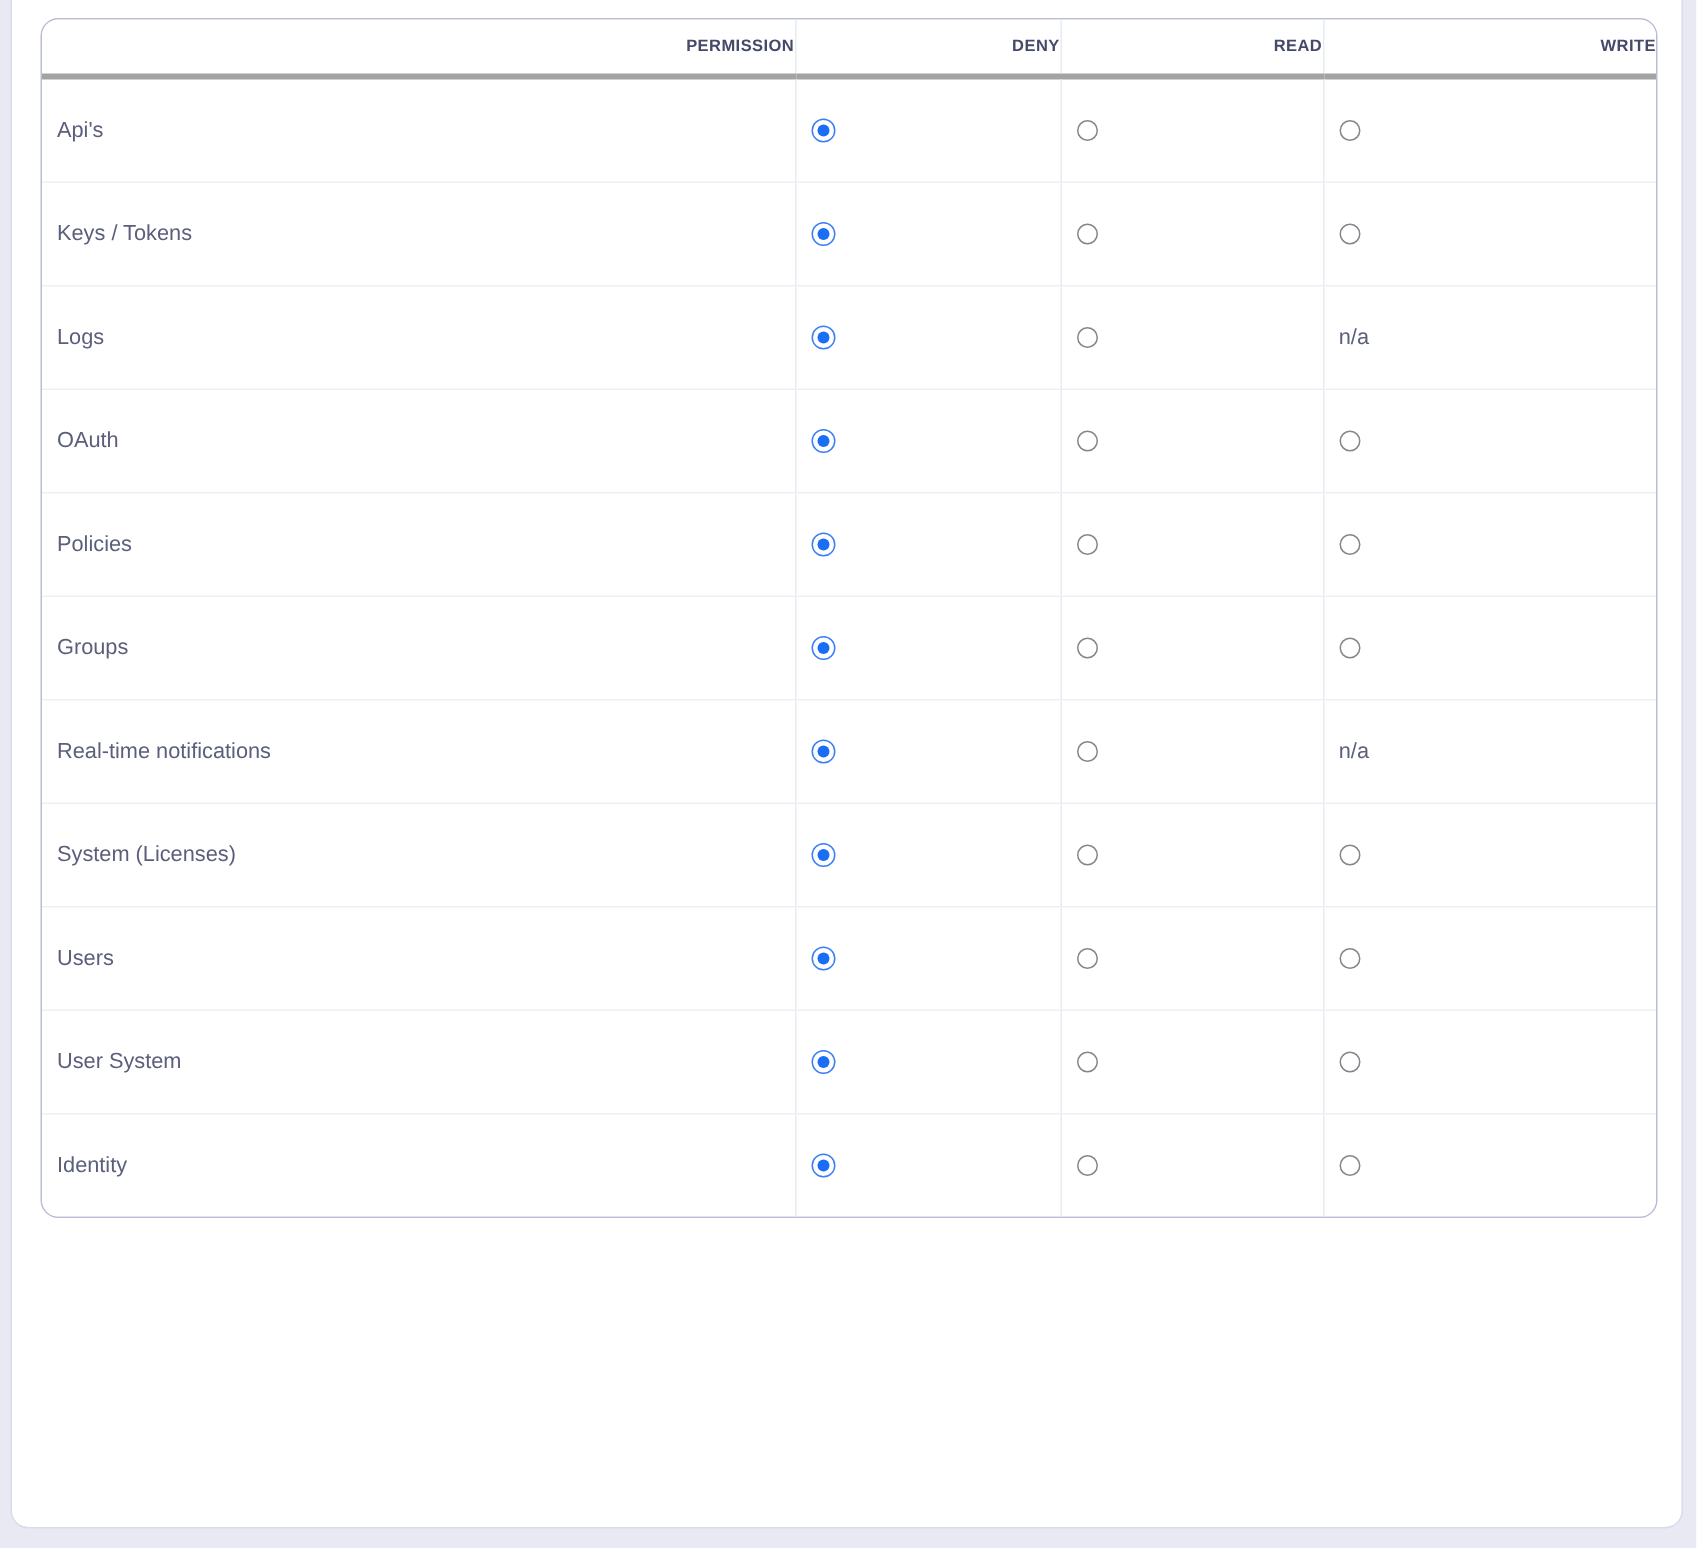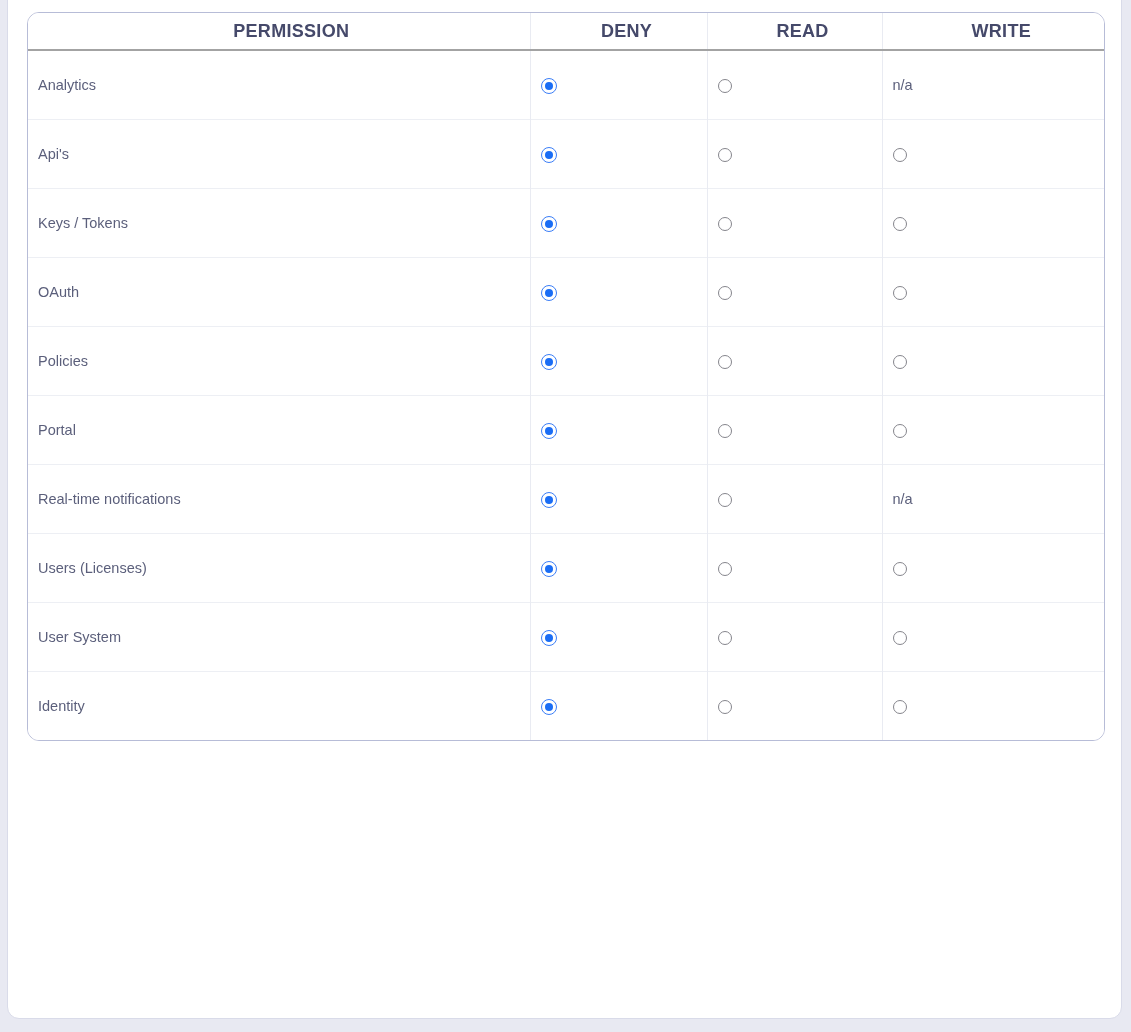--- a/index.html
+++ b/index.html
@@ -31,27 +31,27 @@
     border-radius: 12px;
     overflow: hidden;
   }
   table {
     width: 1076px;
     border-collapse: collapse;
     table-layout: fixed;
   }
   th {
     height: 36px;
-    font-size: 18px;
+    font-size: 11px;
     font-weight: 700;
     letter-spacing: 0.3px;
     color: #45496a;
-    text-align: center;
+    text-align: right;
     padding: 0 0 0 16px;
-    border-bottom: 2px solid #a3a3a3;
+    border-bottom: 4px solid #a3a3a3;
     background: #ffffff;
   }
   th.first { padding-left: 25px; }
   th + th, td + td { border-left: 1px solid #e9ebf2; }
   td {
     height: 68px;
     vertical-align: middle;
     font-size: 14.5px;
     color: #5b5f7b;
     padding: 0 0 0 10px;
@@ -108,63 +108,69 @@
       <thead>
         <tr>
           <th class="first">PERMISSION</th>
           <th>DENY</th>
           <th>READ</th>
           <th>WRITE</th>
         </tr>
       </thead>
       <tbody>
           <tr>
-    <td>Analytics</td>
-    <td><span class="radio selected"></span></td>
-    <td><span class="radio"></span></td>
-    <td><span class="na">n/a</span></td>
-  </tr>
-          <tr>
     <td>Api's</td>
     <td><span class="radio selected"></span></td>
     <td><span class="radio"></span></td>
     <td><span class="radio"></span></td>
   </tr>
           <tr>
     <td>Keys / Tokens</td>
     <td><span class="radio selected"></span></td>
     <td><span class="radio"></span></td>
     <td><span class="radio"></span></td>
+  </tr>
+          <tr>
+    <td>Logs</td>
+    <td><span class="radio selected"></span></td>
+    <td><span class="radio"></span></td>
+    <td><span class="na">n/a</span></td>
   </tr>
           <tr>
     <td>OAuth</td>
     <td><span class="radio selected"></span></td>
     <td><span class="radio"></span></td>
     <td><span class="radio"></span></td>
   </tr>
           <tr>
     <td>Policies</td>
     <td><span class="radio selected"></span></td>
     <td><span class="radio"></span></td>
     <td><span class="radio"></span></td>
   </tr>
           <tr>
-    <td>Portal</td>
+    <td>Groups</td>
     <td><span class="radio selected"></span></td>
     <td><span class="radio"></span></td>
     <td><span class="radio"></span></td>
   </tr>
           <tr>
     <td>Real-time notifications</td>
     <td><span class="radio selected"></span></td>
     <td><span class="radio"></span></td>
     <td><span class="na">n/a</span></td>
   </tr>
           <tr>
-    <td>Users (Licenses)</td>
+    <td>System (Licenses)</td>
+    <td><span class="radio selected"></span></td>
+    <td><span class="radio"></span></td>
+    <td><span class="radio"></span></td>
+  </tr>
+          <tr>
+    <td>Users</td>
     <td><span class="radio selected"></span></td>
     <td><span class="radio"></span></td>
     <td><span class="radio"></span></td>
   </tr>
           <tr>
     <td>User System</td>
     <td><span class="radio selected"></span></td>
     <td><span class="radio"></span></td>
     <td><span class="radio"></span></td>
   </tr>

